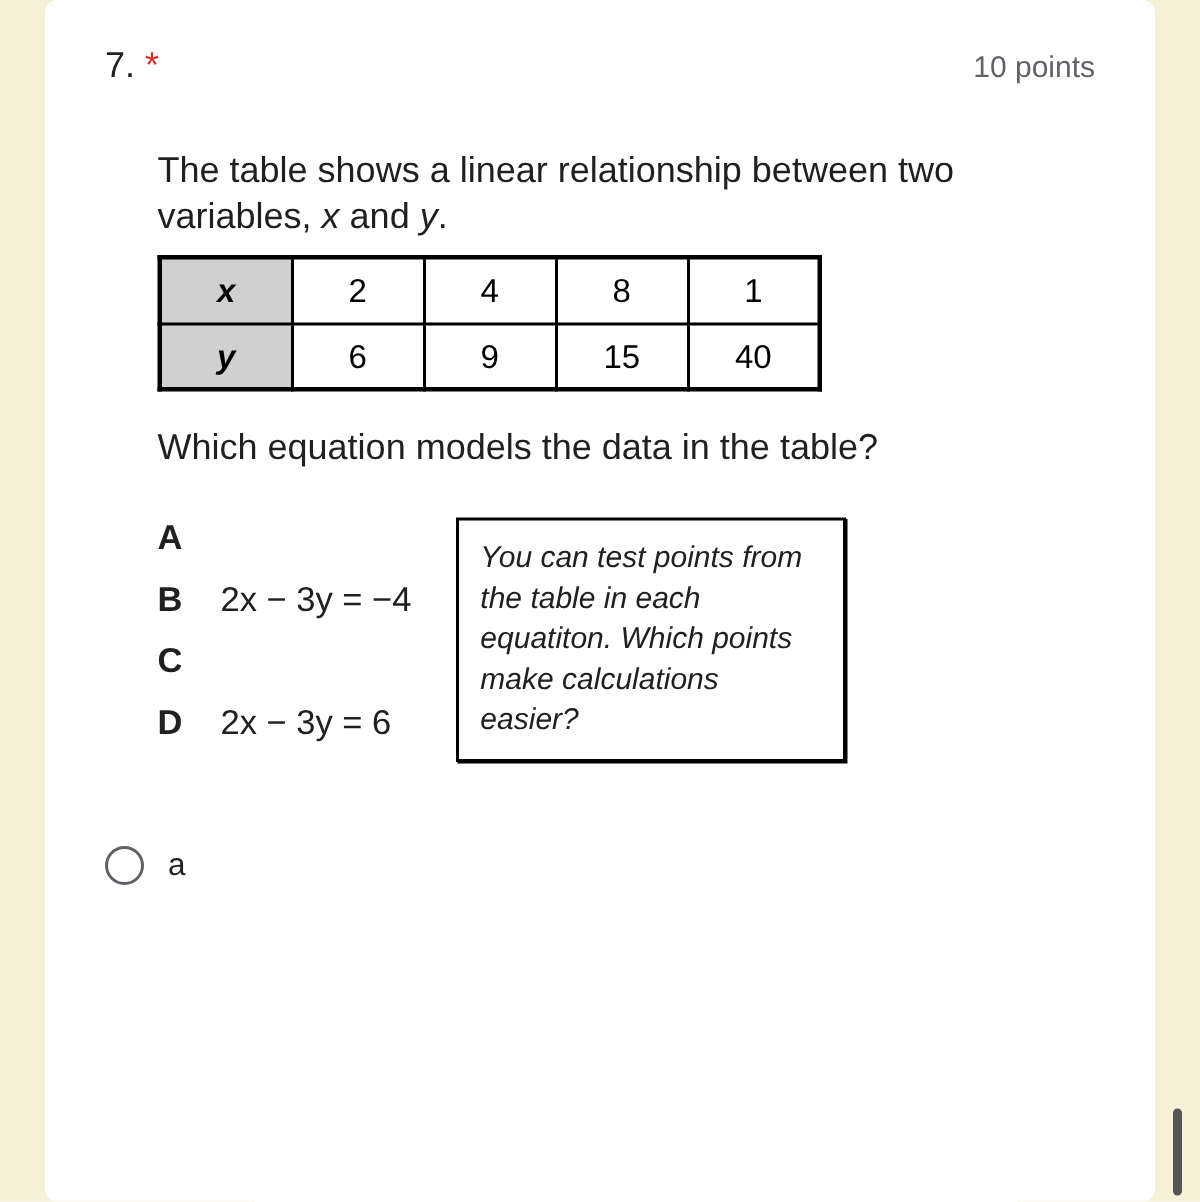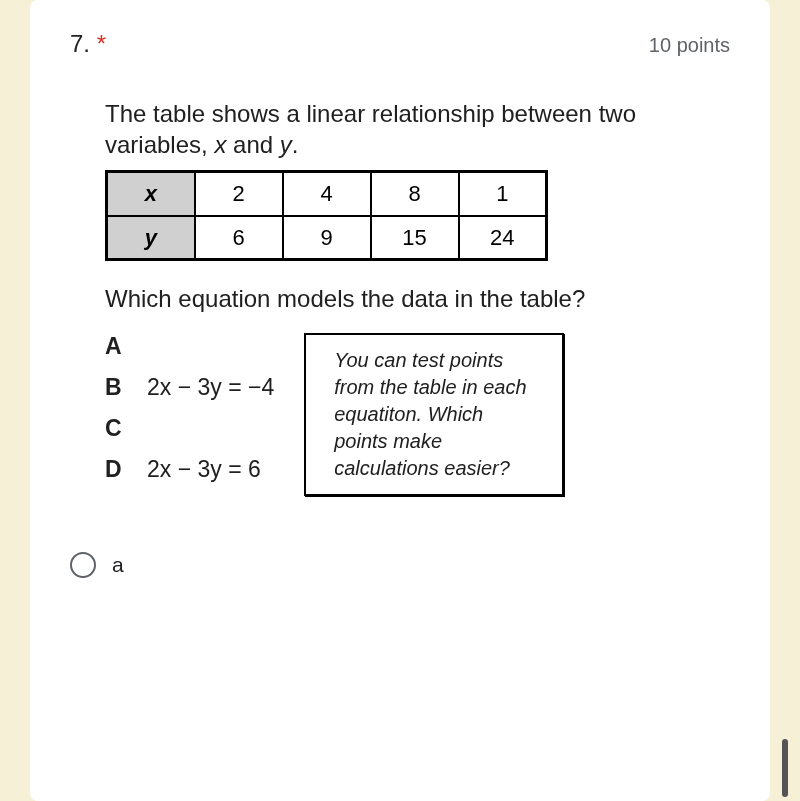--- a/index.html
+++ b/index.html
@@ -73,21 +73,21 @@
     .data-table td.header-cell {
       background: #d0d0d0;
       font-weight: bold;
       font-style: italic;
     }
     .subprompt {
       font-family: Verdana, sans-serif;
       font-size: 24px;
       color: #202020;
       line-height: 1.3;
-      margin-bottom: 18px;
+      margin-bottom: 30px;
     }
     .answers-row {
       display: flex;
       gap: 30px;
     }
     .answers-list {
       flex: 0 0 auto;
     }
     .answer-item {
       font-family: Verdana, sans-serif;
@@ -97,21 +97,21 @@
       display: flex;
       align-items: baseline;
     }
     .answer-letter {
       font-weight: bold;
       width: 42px;
       display: inline-block;
     }
     .hint-box {
       border: 2px solid #000;
-      padding: 12px 28px;
+      padding: 12px 14px;
       font-family: Verdana, sans-serif;
       font-size: 20px;
       font-style: italic;
       color: #202020;
       line-height: 1.35;
       width: 260px;
       height: fit-content;
       box-shadow: 1px 1px 0 #000;
     }
     .option-row {
@@ -165,21 +165,21 @@
         <td>2</td>
         <td>4</td>
         <td>8</td>
         <td>1</td>
       </tr>
       <tr>
         <td class="header-cell">y</td>
         <td>6</td>
         <td>9</td>
         <td>15</td>
-        <td>24</td>
+        <td>40</td>
       </tr>
     </tbody>
       </table>
 
     <div class="subprompt">Which equation models the data in the table?</div>
 
     <div class="answers-row">
       <div class="answers-list">
         <div class="answer-item">
           <span class="answer-letter">A</span>

